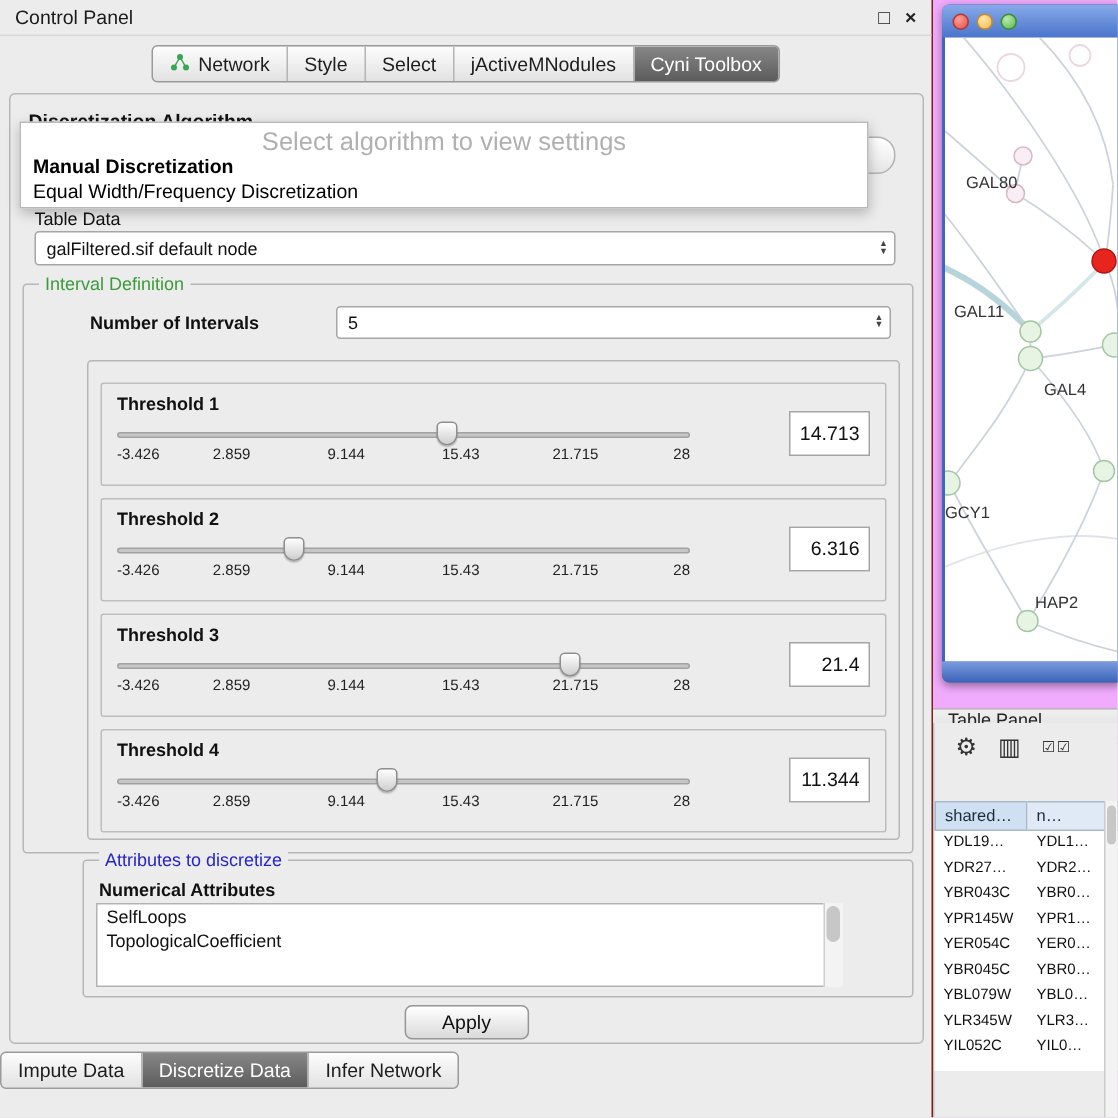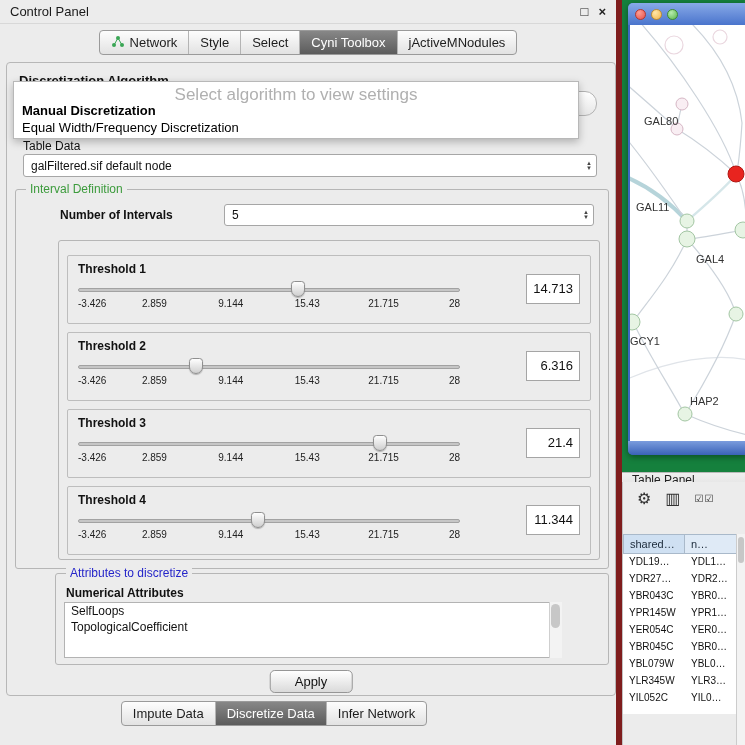--- a/index.html
+++ b/index.html
@@ -1,21 +1,21 @@
 <!DOCTYPE html>
 <html><head>
 <meta charset="utf-8">
 <style>
   *{box-sizing:border-box;margin:0;padding:0}
   html,body{width:745px;height:745px}
   body{background:#e2e2e2;font-family:"Liberation Sans",sans-serif;overflow:hidden;position:relative}
   #root{position:absolute;inset:0}
 
   
-  .control-panel{position:absolute;left:0;top:0;width:622px;height:745px;background:#ececec;border-right:6px solid #7f1d1d}
+  .control-panel{position:absolute;left:0;top:0;width:622px;height:745px;background:#ececec;border-right:1px solid #7f1d1d}
   .titlebar{height:24px;display:flex;align-items:center;padding:0 10px;font-size:13px;color:#1a1a1a;border-bottom:1px solid #d8d8d8}
   .win-btns{margin-left:auto;display:flex;gap:10px;font-size:13px;color:#222;font-weight:bold}
   .win-btns span{cursor:default}
 
   .tabbar{height:36px;display:flex;justify-content:center;align-items:center}
   .tabgroup{display:flex;border:1px solid #9a9a9a;border-radius:4px;background:linear-gradient(#fdfdfd,#e2e2e2);overflow:hidden}
   .tab{padding:4px 11px;font-size:13px;color:#1d1d1d;border-left:1px solid #b4b4b4;display:flex;align-items:center;gap:5px;white-space:nowrap}
   .tab:first-child{border-left:none}
   .tab.selected{background:linear-gradient(#878787,#5c5c5c);color:#fff}
   .net-tab-icon{display:inline-block}
@@ -64,24 +64,24 @@
 
   .attr-group{left:48px;top:510px;width:554px;height:92px}
   .attr-list-label{position:absolute;left:10px;top:12px;font-size:12px;font-weight:bold;color:#111}
   .attr-list{position:absolute;left:8px;top:28px;width:498px;height:56px;background:#fff;border:1px solid #b3b3b3;overflow:hidden}
   .list-item{font-size:12px;color:#111;height:16px;line-height:16px;padding-left:6px;white-space:nowrap}
   .list-scrollbar{position:absolute;right:0;top:0;bottom:0;width:13px;background:#f3f3f3;border-left:1px solid #cfcfcf}
   .sb-thumb{position:absolute;left:1px;top:2px;width:9px;height:24px;background:#c7c7c7;border-radius:5px}
 
   .apply-btn{position:absolute;left:50%;transform:translateX(-50%);top:607px;padding:3px 24px;font-size:13px;color:#111;border:1px solid #969696;border-radius:5px;background:linear-gradient(#ffffff,#dadada)}
 
-  .bottom-tabbar{position:absolute;left:0;top:701px;width:548px;display:flex;justify-content:center}
+  .bottom-tabbar{position:absolute;left:0;top:701px;width:548px;display:flex;justify-content:flex-start}
 
   
-  .right-pane{position:absolute;left:622px;top:0;width:123px;height:745px;background:#15803d}
+  .right-pane{position:absolute;left:622px;top:0;width:123px;height:745px;background:#f0abfc}
   .network-window{position:absolute;left:6px;top:3px;width:119px;height:452px;background:#3c67c0;border-radius:5px 0 0 5px;overflow:hidden;box-shadow:0 2px 6px rgba(0,0,0,.4)}
   .net-titlebar{height:22px;background:linear-gradient(#88aae8,#4a74cc);display:flex;align-items:center;padding-left:7px;gap:5px}
   .light{width:11px;height:11px;border-radius:50%;display:inline-block}
   .light.red{background:radial-gradient(circle at 35% 30%,#ff9d93,#e4504a);border:1px solid #b23730}
   .light.yellow{background:radial-gradient(circle at 35% 30%,#ffe7a8,#f3b74b);border:1px solid #c08d2e}
   .light.green{background:radial-gradient(circle at 35% 30%,#b7ecae,#5ab64a);border:1px solid #3e8c31}
   .net-canvas-wrap{position:absolute;left:2px;top:22px;width:115px;bottom:14px;background:#fff;overflow:hidden}
   .net-bottom{position:absolute;left:0;bottom:0;width:100%;height:14px;background:linear-gradient(#7b9cdd,#3a62b8)}
   .edge{fill:none;stroke:#ccd3da;stroke-width:1.2}
   .edge.faint{stroke:#e0e4e9}
@@ -132,25 +132,25 @@
               <circle cx="11" cy="9" r="2" fill="#3aa655"></circle>
           </svg>
           <span>Network</span>
         </div>
         <div class="tab">
             <span>Style</span>
           </div>
         <div class="tab">
             <span>Select</span>
           </div>
+        <div class="tab">
+            <span>jActiveMNodules</span>
+          </div>
         <div class="tab selected">
             <span>Cyni Toolbox</span>
-          </div>
-        <div class="tab">
-            <span>jActiveMNodules</span>
           </div>
       </div>
     </div>
 
     <div class="content">
 
       <div class="algo-label">Discretization Algorithm</div>
       <div class="combo-stub"></div>
 
       <div class="algo-popup">

